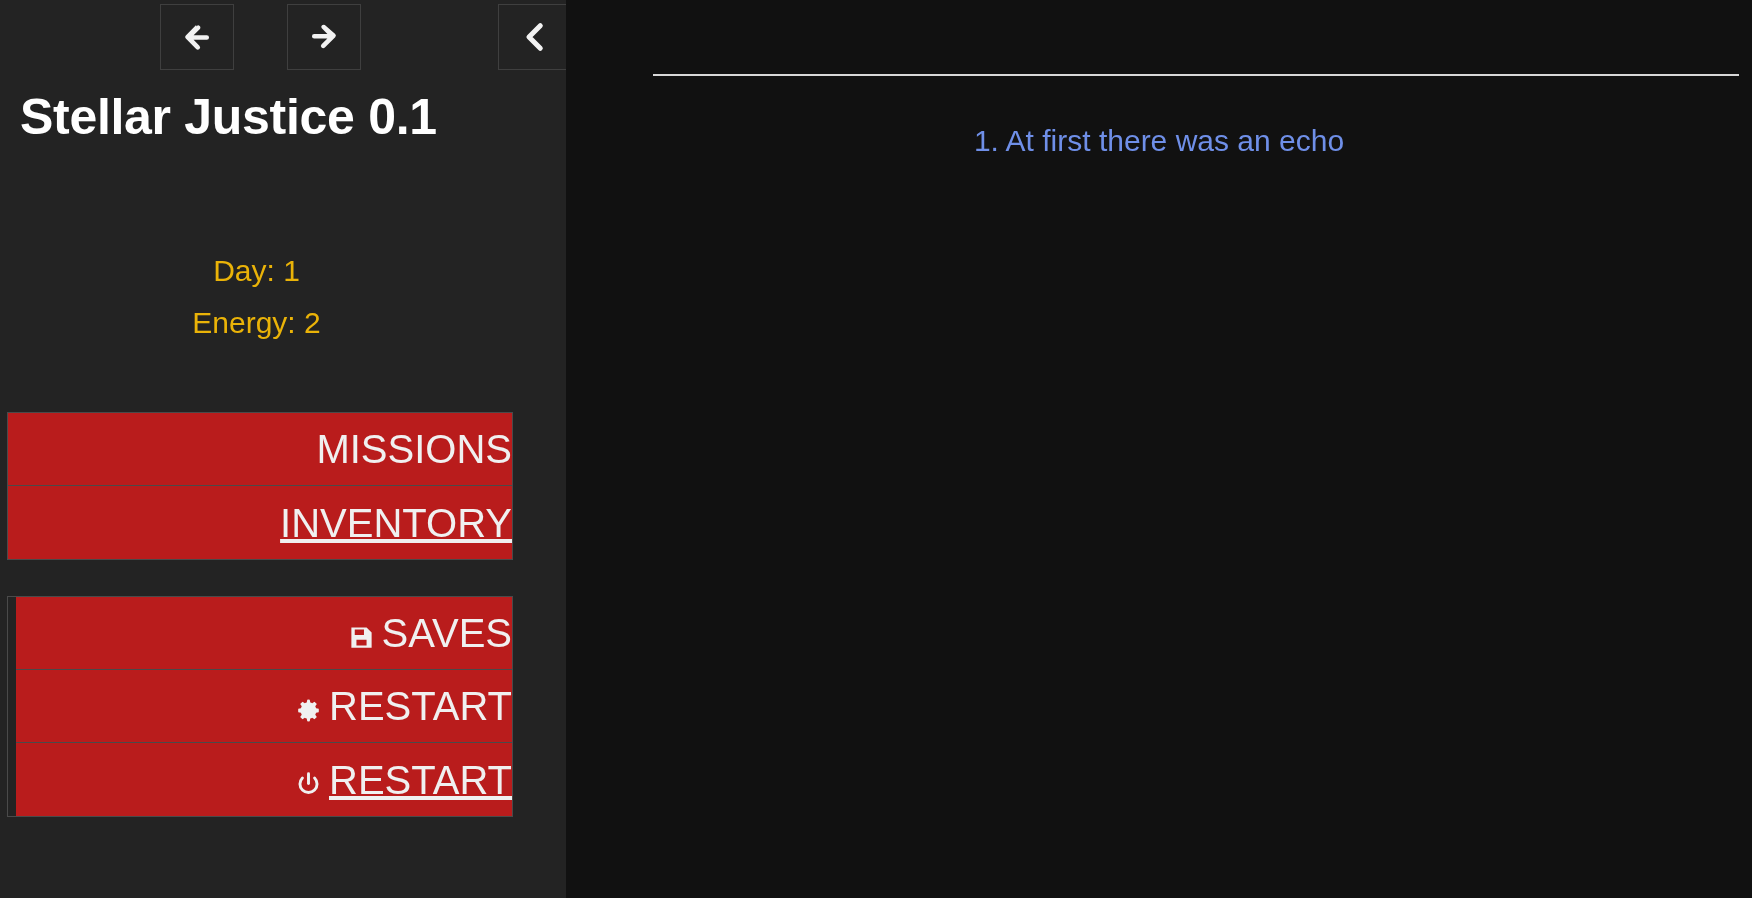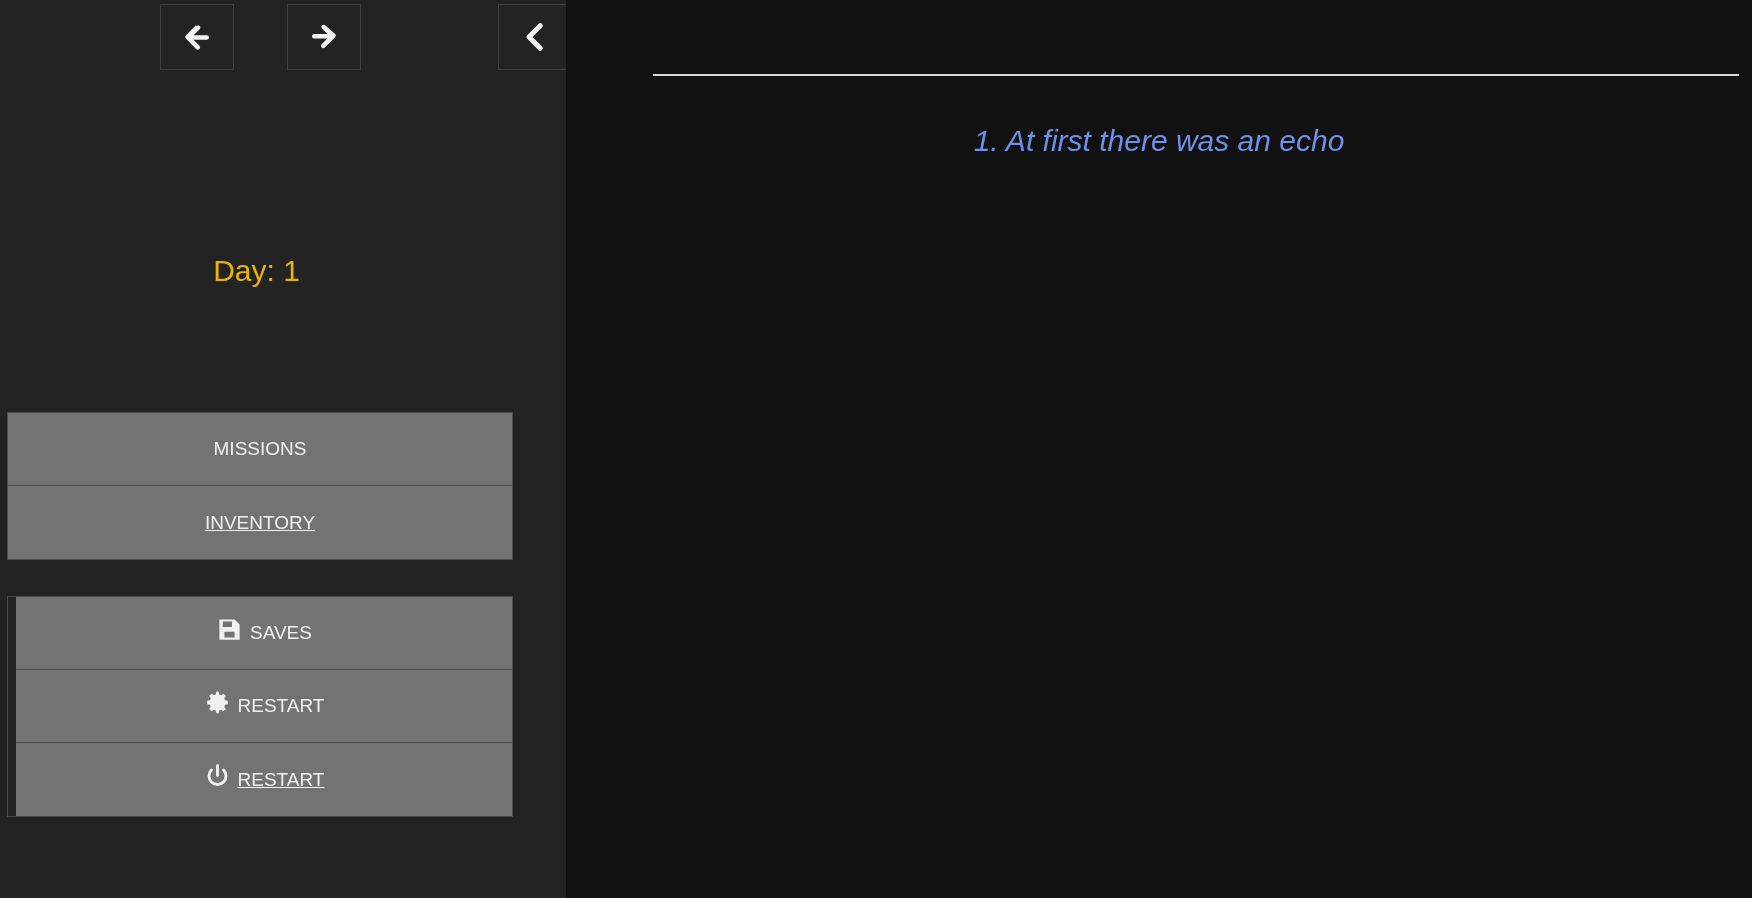--- a/index.html
+++ b/index.html
@@ -80,29 +80,29 @@
     width: 506px;
     border: 1px solid #4a4a4a;
     background: #232323;
   }
   #group-primary   { top: 412px; }
   #group-secondary { top: 596px; padding-left: 8px; }
 
   .menu-btn {
     display: block;
     width: 100%;
-    background: #737373;
+    background: #b91c1c;
     border: none;
     border-bottom: 1px solid #4a4a4a;
     color: #f0f0f0;
     font-family: "Liberation Sans", sans-serif;
-    font-size: 19px;
+    font-size: 40px;
     line-height: 72px;
     height: 73px;
-    text-align: center;
+    text-align: right;
     cursor: pointer;
     padding: 0;
     white-space: nowrap;
   }
   .menu-btn:last-child { border-bottom: none; text-decoration: underline; }
   .menu-btn .glyph {
     display: inline-block;
     vertical-align: -4px;
     margin-right: 7px;
   }
@@ -136,21 +136,20 @@
     width: 1186px;
     text-align: center;
   }
   #passage-link {
     color: #6f8fe8;
     font-size: 30px;
     line-height: 46px;
     text-decoration: none;
     cursor: pointer;
     white-space: nowrap;
-    font-style: italic;
   }
 </style>
 </head>
 <body>
 
 <div id="app">
 
   <div id="sidebar">
 
     <button class="nav-btn" id="btn-back" title="Back">
@@ -170,23 +169,25 @@
     </button>
 
     <button class="nav-btn" id="btn-collapse" title="Collapse sidebar">
       <span>
         <svg width="36" height="36" viewBox="0 0 24 24" fill="none" stroke="#f2f2f2" stroke-width="3.4" stroke-linecap="round" stroke-linejoin="round">
           <polyline points="15.5,4.5 8,12 15.5,19.5"></polyline>
         </svg>
       </span>
     </button>
 
+    <h1 id="game-title">Stellar Justice 0.1</h1>
 
     <div id="stats">
       <div>Day: 1</div>
+      <div>Energy: 2</div>
     </div>
 
     <div class="btn-group" id="group-primary">
       <button class="menu-btn">
         <span>MISSIONS</span>
       </button>
       <button class="menu-btn">
         <span>INVENTORY</span>
       </button>
     </div>

